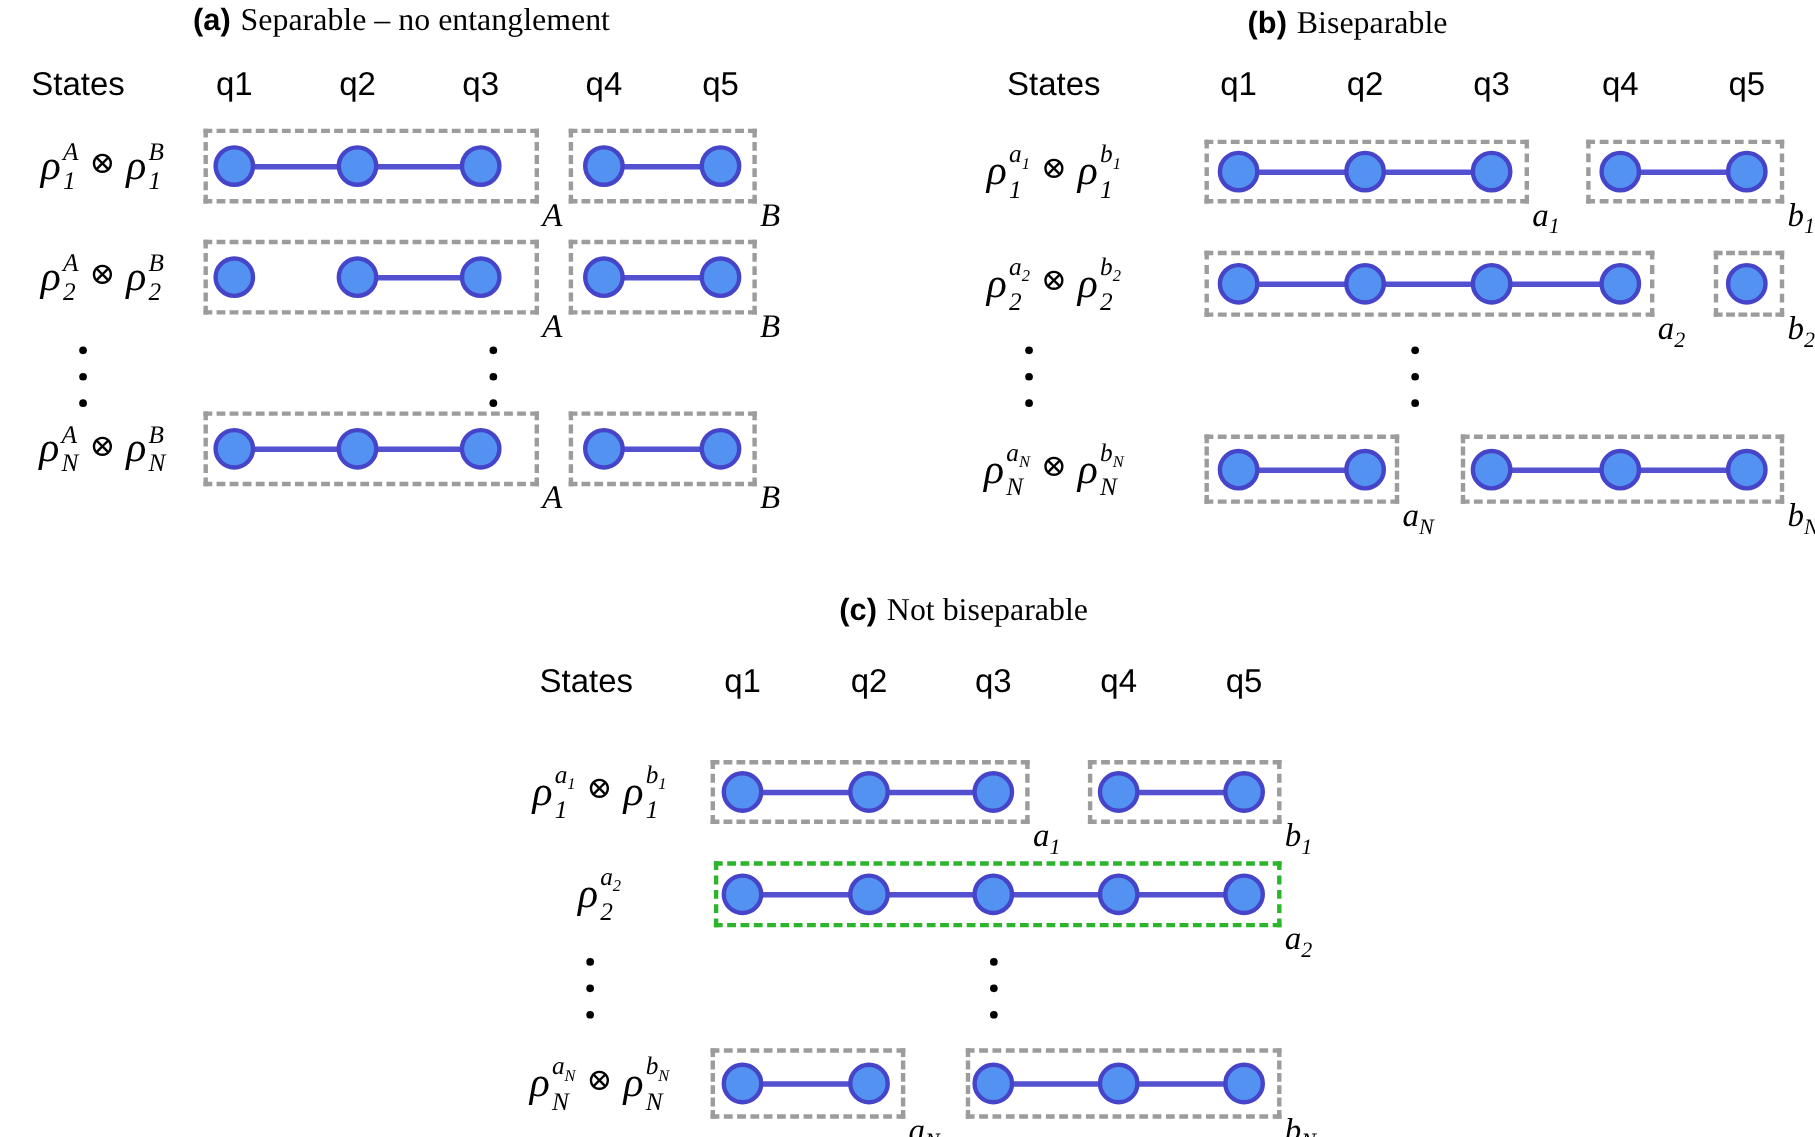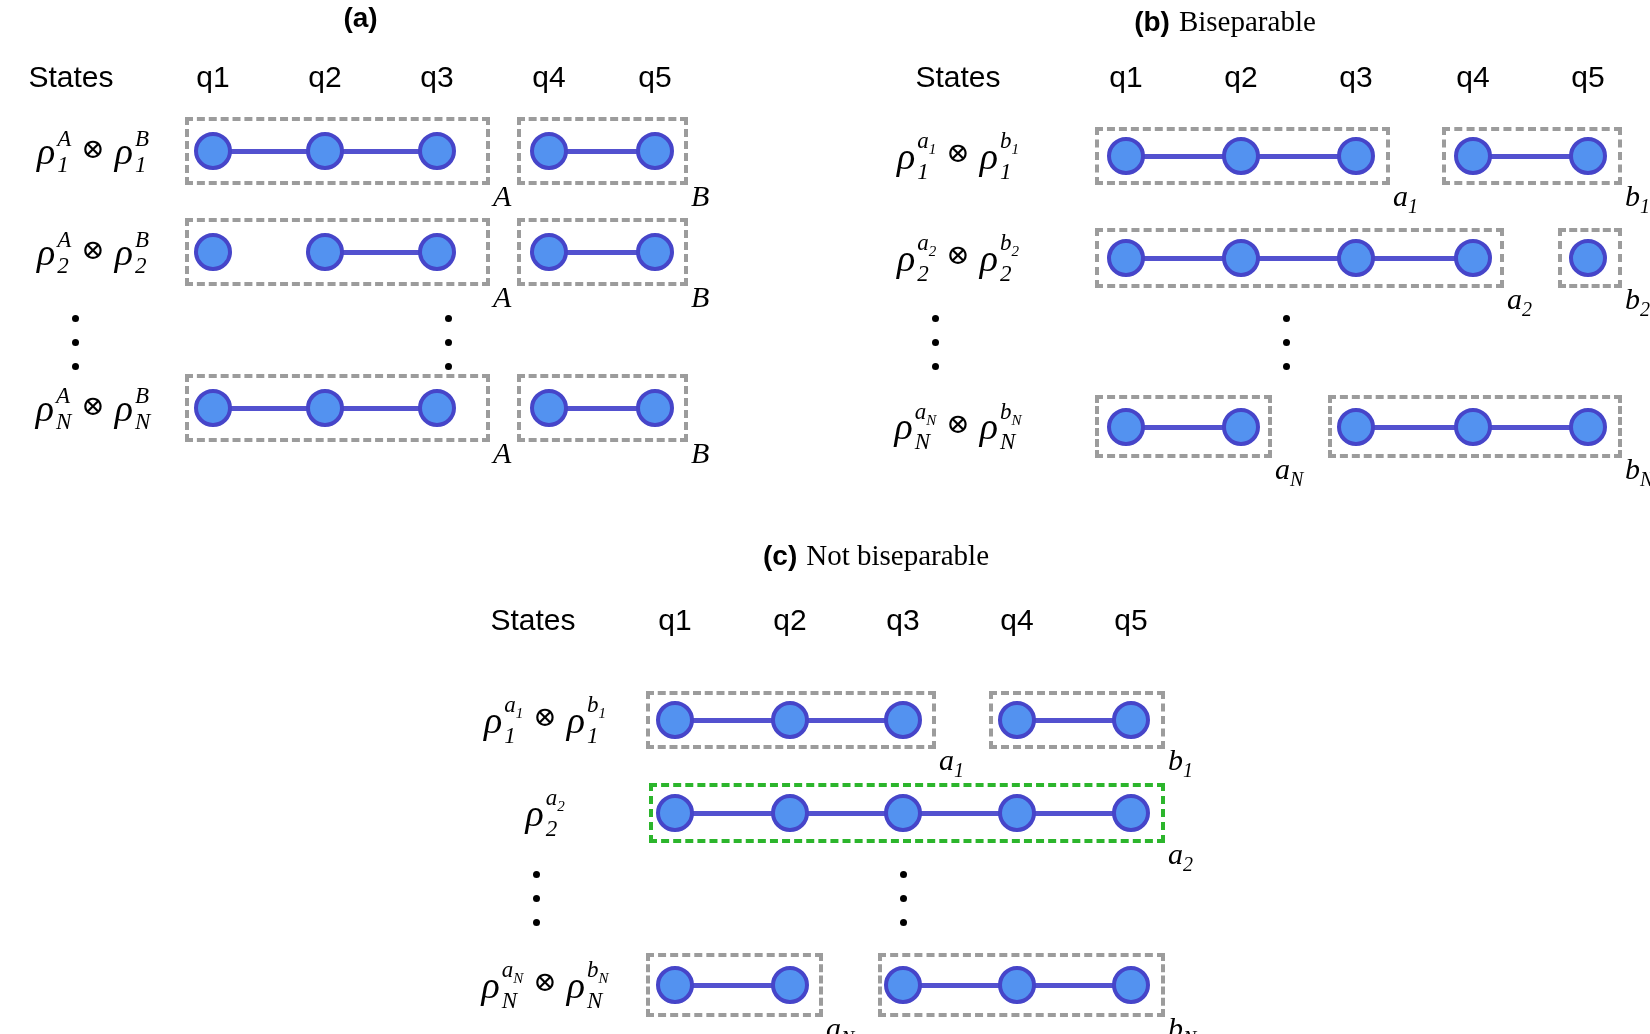--- a/index.html
+++ b/index.html
@@ -71,20 +71,21 @@
   }
 </style>
 </head>
 <body>
 
 <div class="stage">
 
   <section class="panel">
     <div class="title" style="left: 365px; top: 3px;">
       <span class="tag">(a)</span>
+      <span class="ttext">Separable – no entanglement</span>
     </div>
     <div class="hdr states" style="left: 71px; top: 62px;">States</div>
     <div class="hdr q" style="left: 213px; top: 62px;">q1</div>
     <div class="hdr q" style="left: 325px; top: 62px;">q2</div>
     <div class="hdr q" style="left: 437px; top: 62px;">q3</div>
     <div class="hdr q" style="left: 549px; top: 62px;">q4</div>
     <div class="hdr q" style="left: 655px; top: 62px;">q5</div>
     <div class="layer" id="diagram-a">
         <div class="state-label" style="left: 93px; top: 151px;">
           <span class="rho">

